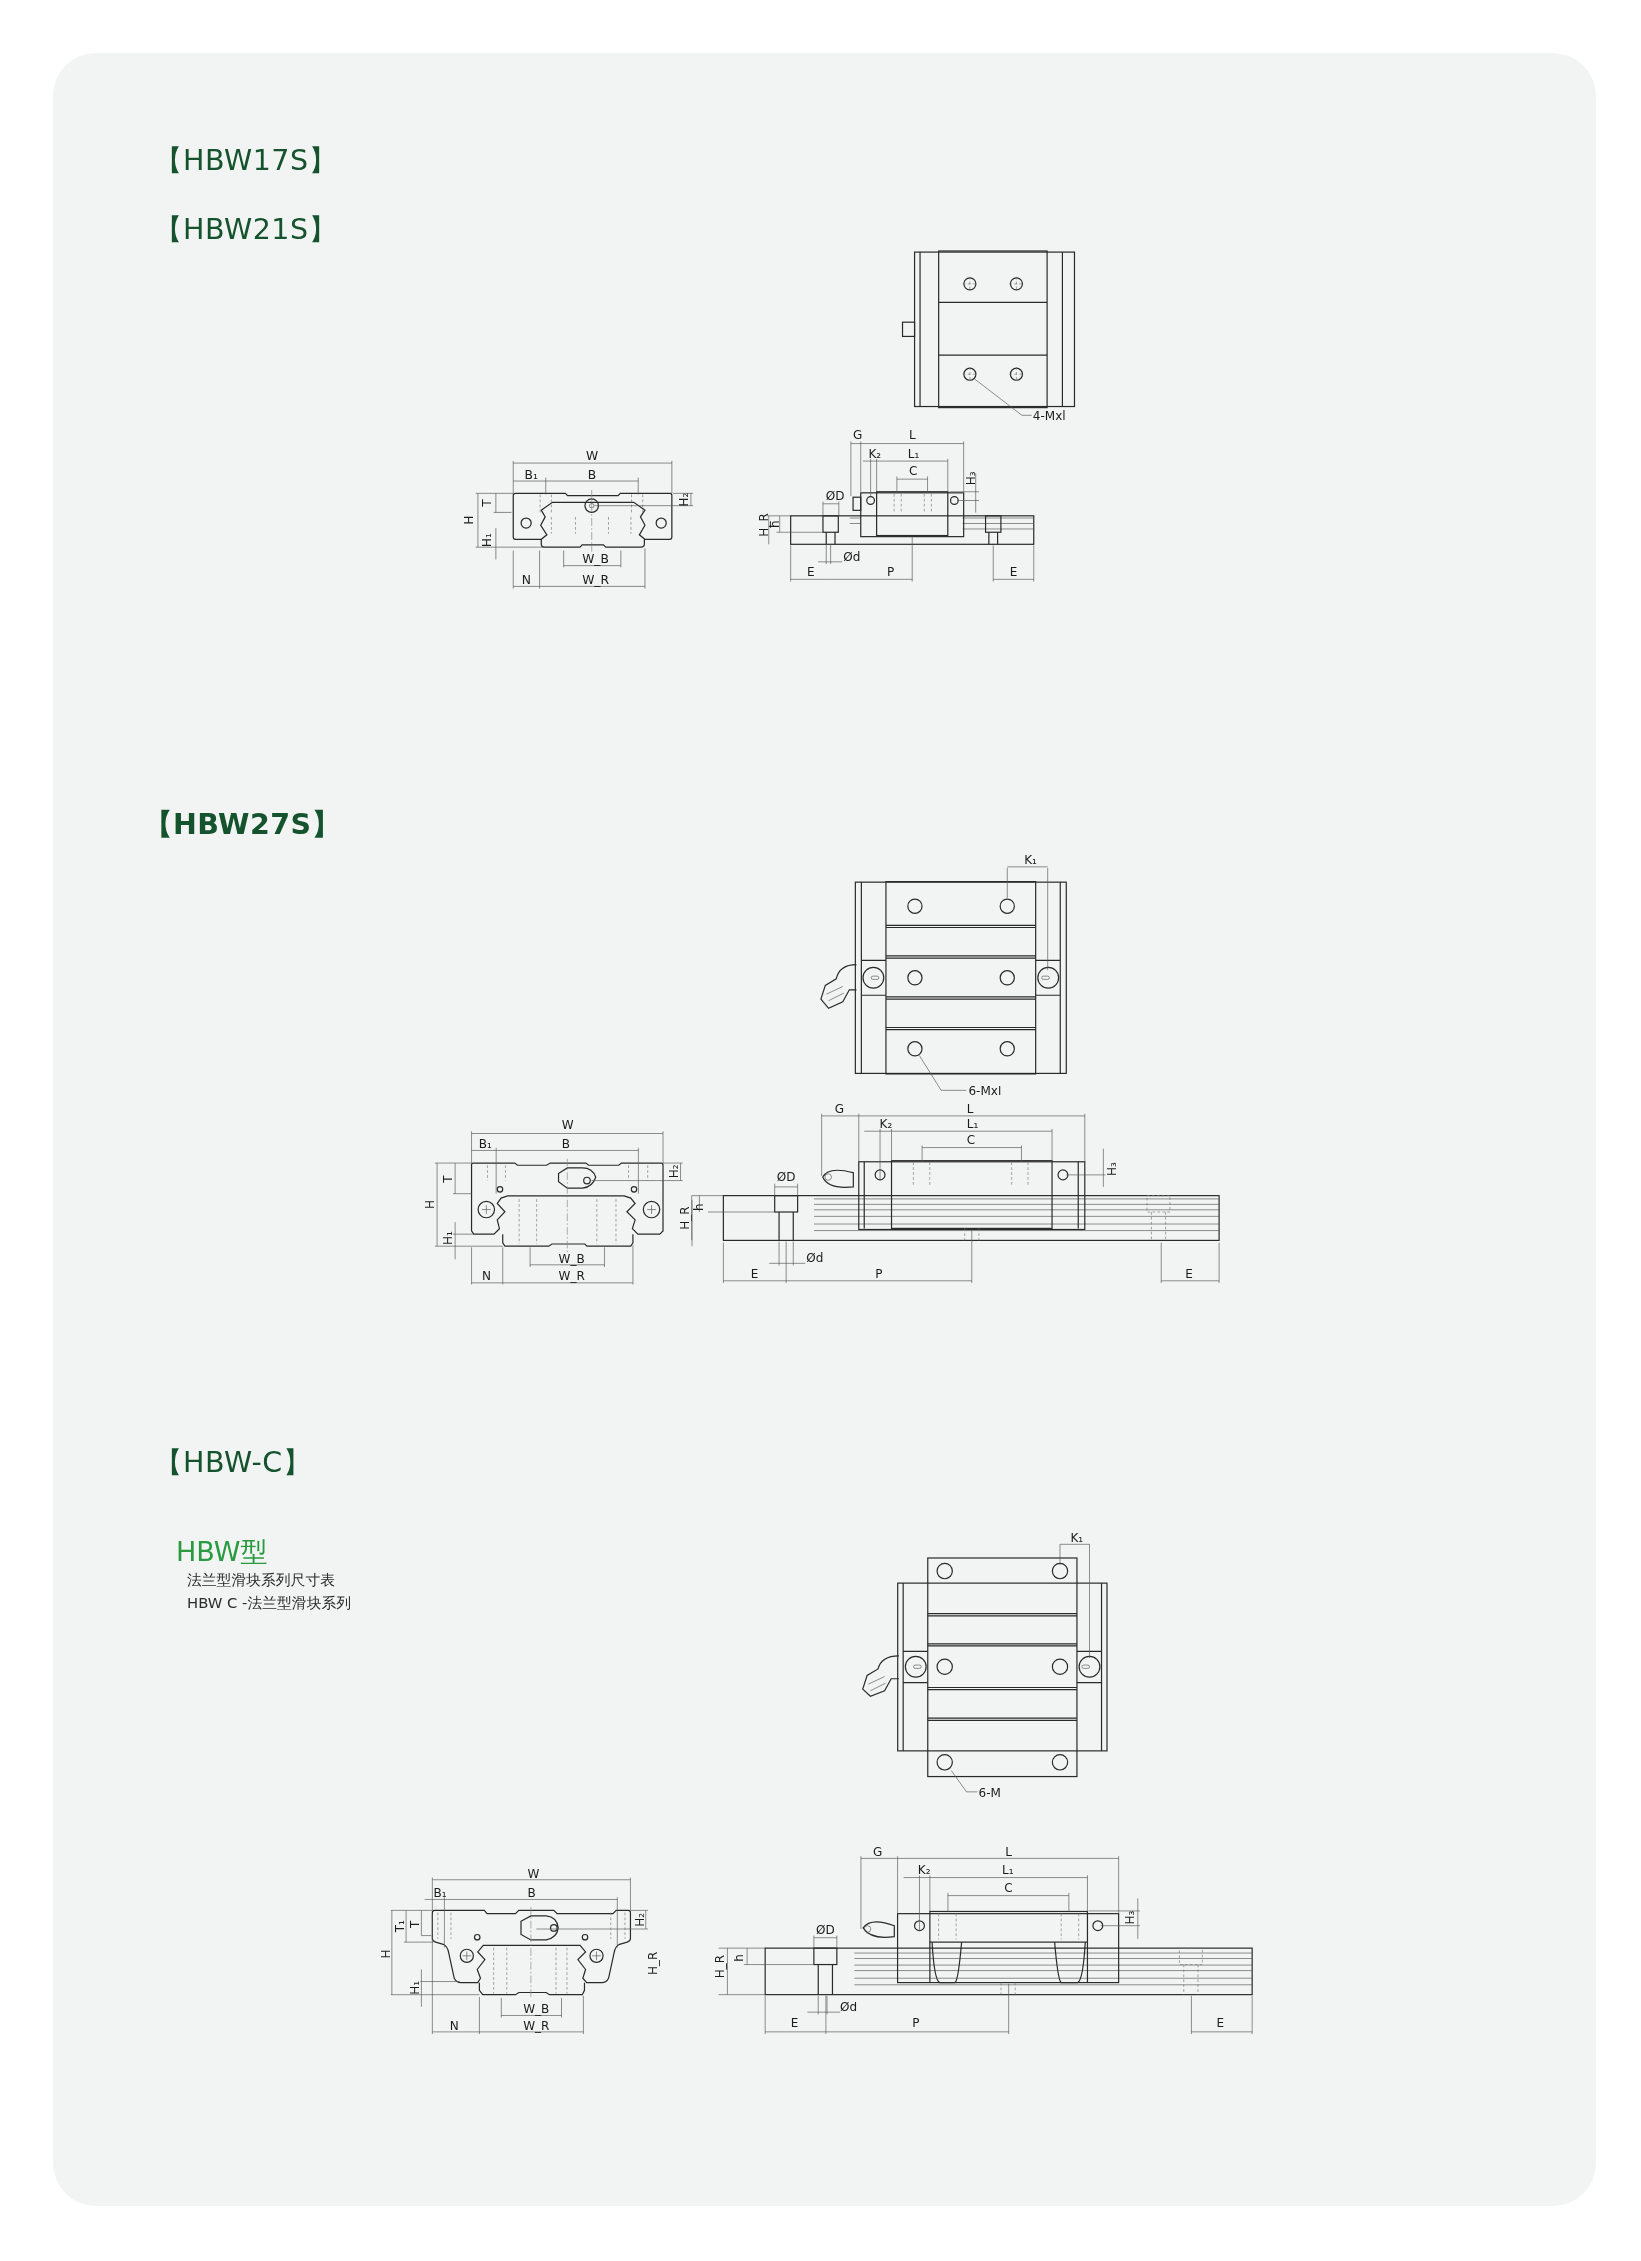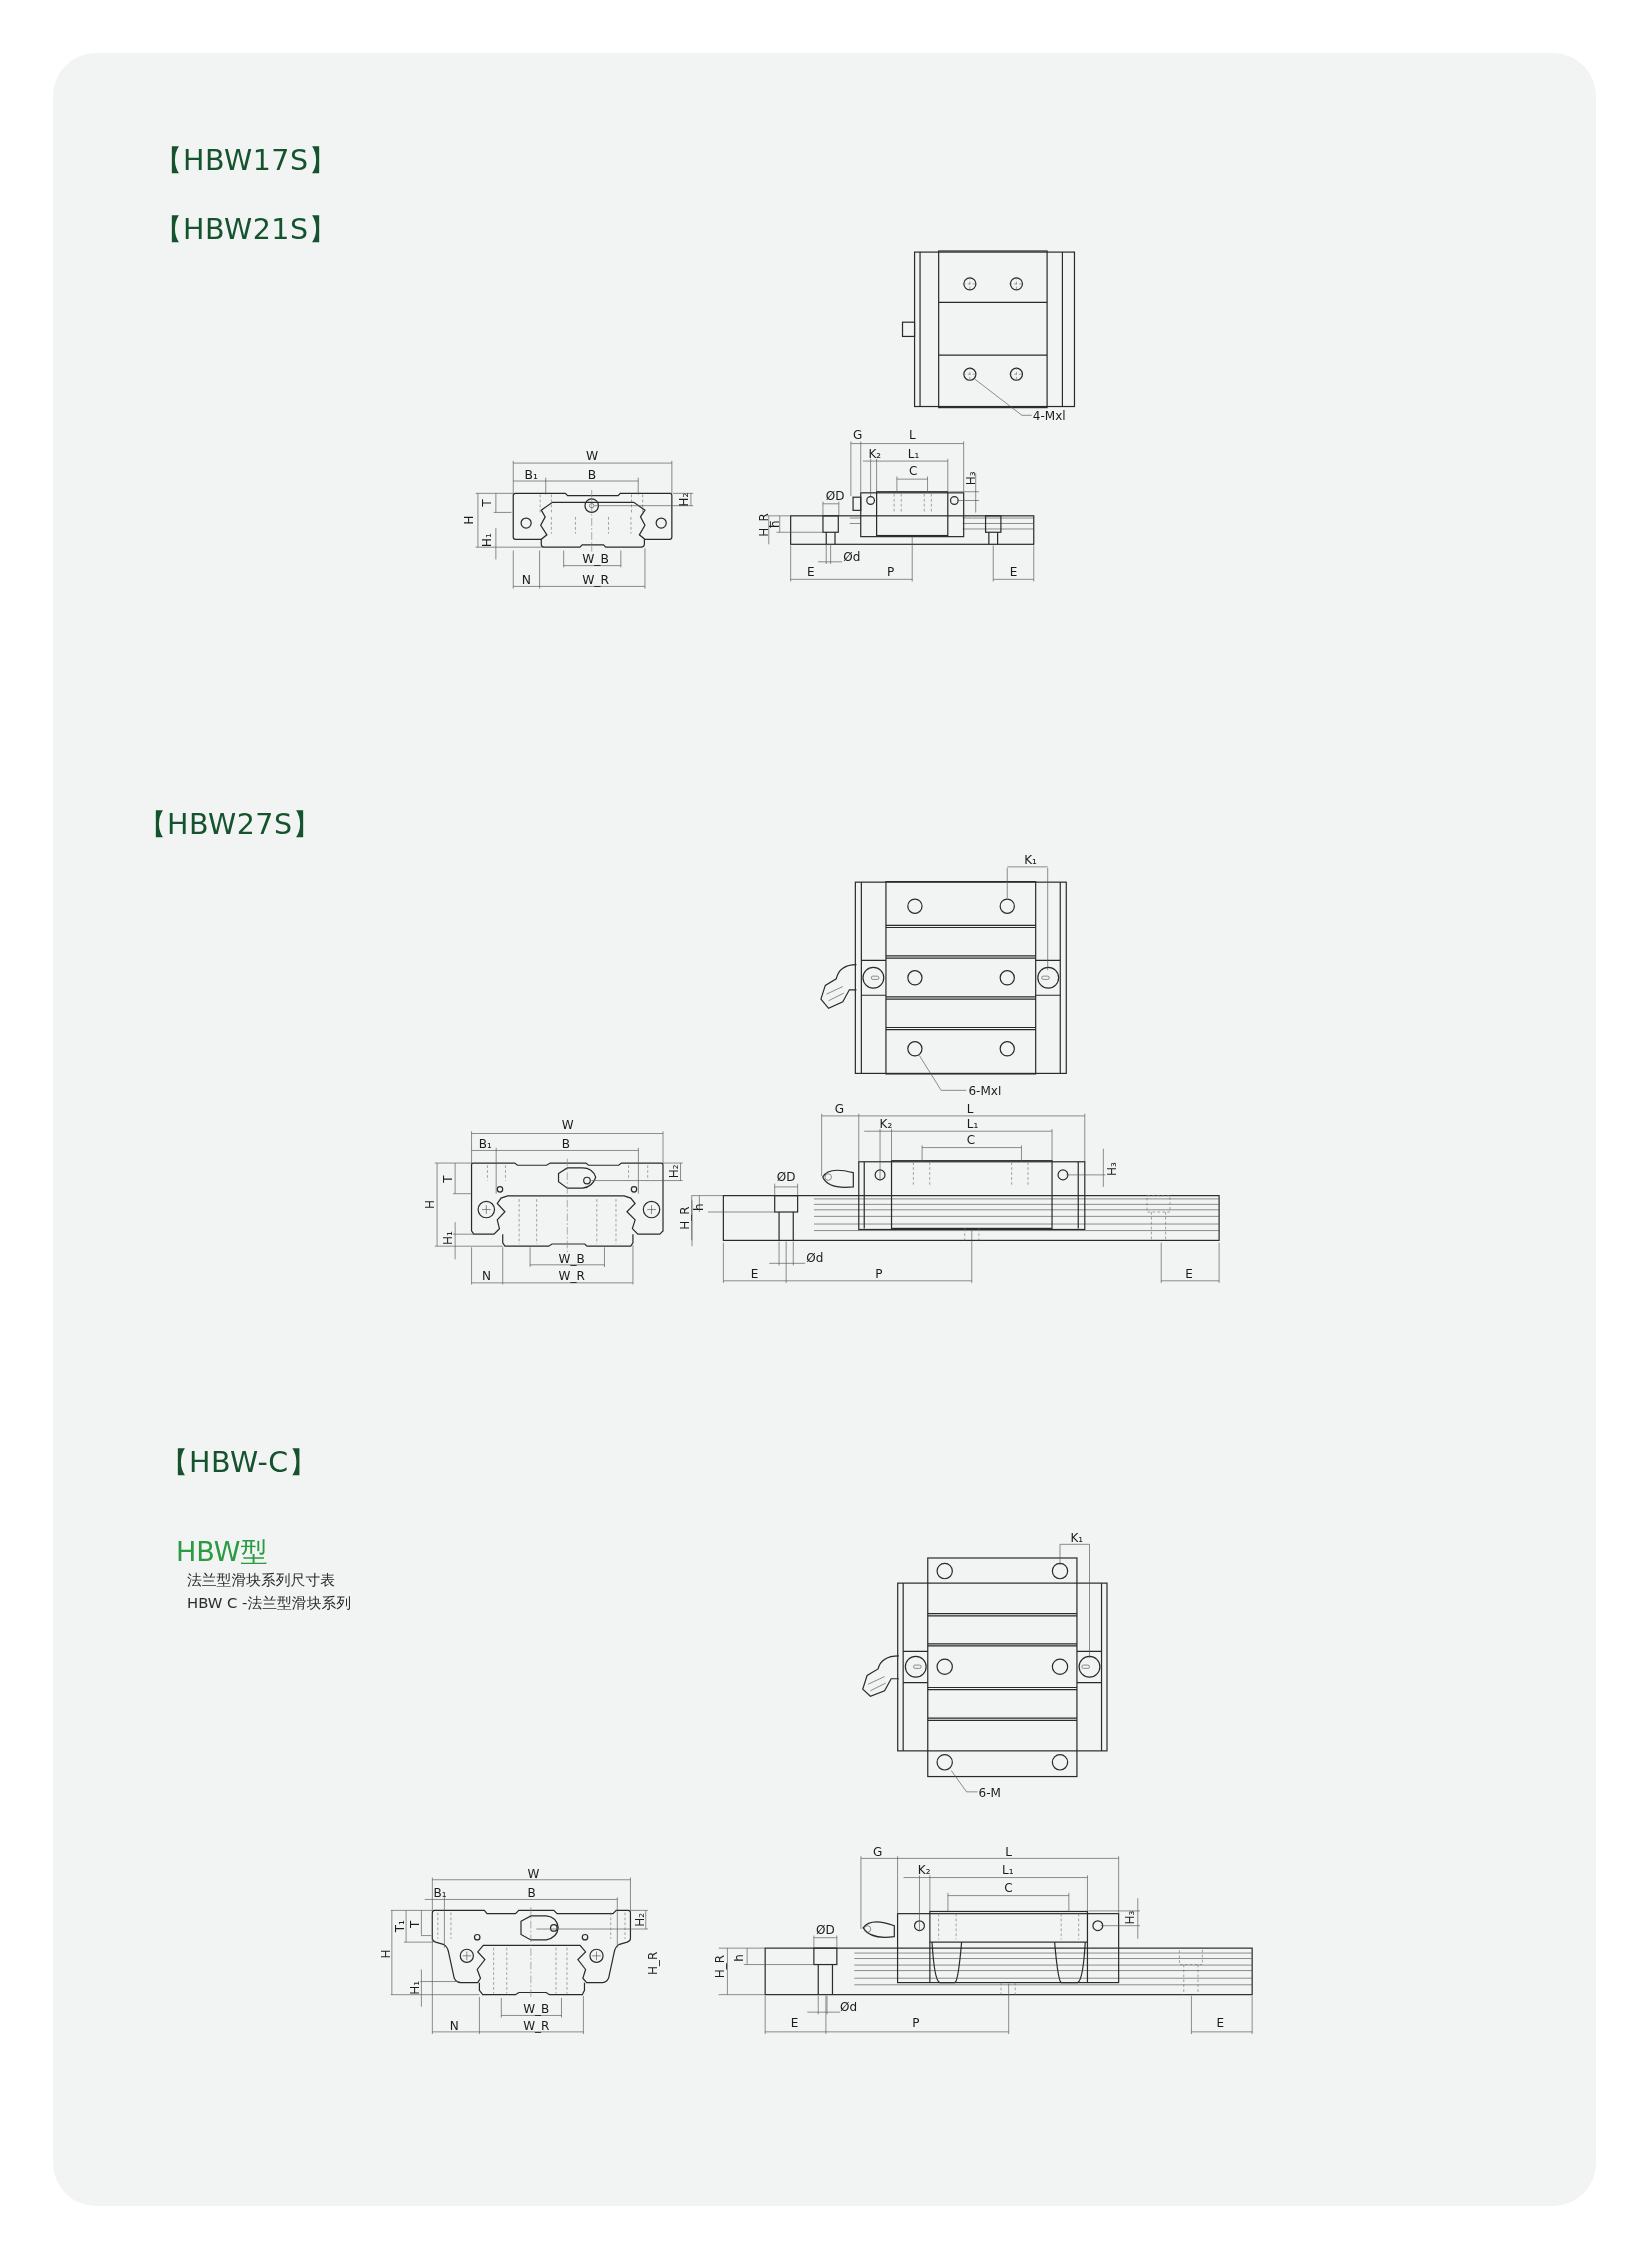--- a/index.html
+++ b/index.html
@@ -109,21 +109,21 @@
   <text class="lbl" x="392" y="106" transform="rotate(-90 392 106)">H₃</text>
   <text class="lbl" x="14" y="200" transform="rotate(-90 14 200)">H_R</text>
   <text class="lbl" x="34" y="184" transform="rotate(-90 34 184)">h</text>
   <text class="lbl" x="120" y="134">ØD</text>
   <text class="lbl" x="152" y="244">Ød</text>
   <text class="lbl" x="86" y="272">E</text>
   <text class="lbl" x="232" y="272">P</text>
   <text class="lbl" x="456" y="272">E</text>
 </svg>
 
-<div class="heading" style="left:138px;top:811px;">【HBW27S】</div>
+<div class="heading" style="left:144px;top:811px;font-weight:bold;">【HBW27S】</div>
 
 <svg class="dwg" style="left:810px;top:843px;" width="306" height="263" viewBox="0 0 560 480">
   <rect class="ln" x="83" y="71" width="386" height="350"></rect>
   <line class="ln" x1="94" y1="71" x2="94" y2="421"></line>
     <line class="ln" x1="458" y1="71" x2="458" y2="421"></line>
   <rect class="ln" x="139" y="70" width="274" height="352"></rect>
   <path class="ln" d="M139 150 H413 M139 154 H413 M139 206 H413 M139 210 H413 M139 281 H413 M139 285 H413 M139 337 H413 M139 341 H413"></path>
   <path class="ln" d="M94 214 H139 M94 278 H139 M413 214 H458 M413 278 H458"></path>
   <circle class="ln" cx="116" cy="246" r="19"></circle>
     <circle class="ln" cx="436" cy="246" r="19"></circle>
@@ -212,21 +212,21 @@
   <text class="lbl" x="508" y="72">C</text>
   <text class="lbl" x="782" y="130" transform="rotate(-90 782 130)">H₃</text>
   <text class="lbl" x="24" y="194" transform="rotate(-90 24 194)">h</text>
   <text class="lbl" x="160" y="140">ØD</text>
   <text class="lbl" x="214" y="288">Ød</text>
   <text class="lbl" x="112" y="316">E</text>
   <text class="lbl" x="340" y="316">P</text>
   <text class="lbl" x="908" y="316">E</text>
 </svg>
 
-<div class="heading" style="left:160px;top:1449px;">【HBW-C】</div>
+<div class="heading" style="left:154px;top:1449px;">【HBW-C】</div>
 <div class="subtitle" style="left:176px;top:1534px;">HBW型</div>
 <div class="caption" style="left:160px;top:1569px;">法兰型滑块系列尺寸表</div>
 <div class="caption" style="left:160px;top:1592px;text-align:center;">HBW C -法兰型滑块系列</div>
 
 <svg class="dwg" style="left:854px;top:1532px;" width="306" height="323" viewBox="0 0 560 590">
   <rect class="ln" x="80" y="93" width="383" height="307"></rect>
   <line class="ln" x1="90" y1="93" x2="90" y2="400"></line>
     <line class="ln" x1="453" y1="93" x2="453" y2="400"></line>
   <rect class="ln" x="135" y="47" width="273" height="400"></rect>
   <path class="ln" d="M135 149 H408 M135 153 H408 M135 204 H408 M135 208 H408 M135 284 H408 M135 288 H408 M135 340 H408 M135 344 H408"></path>

